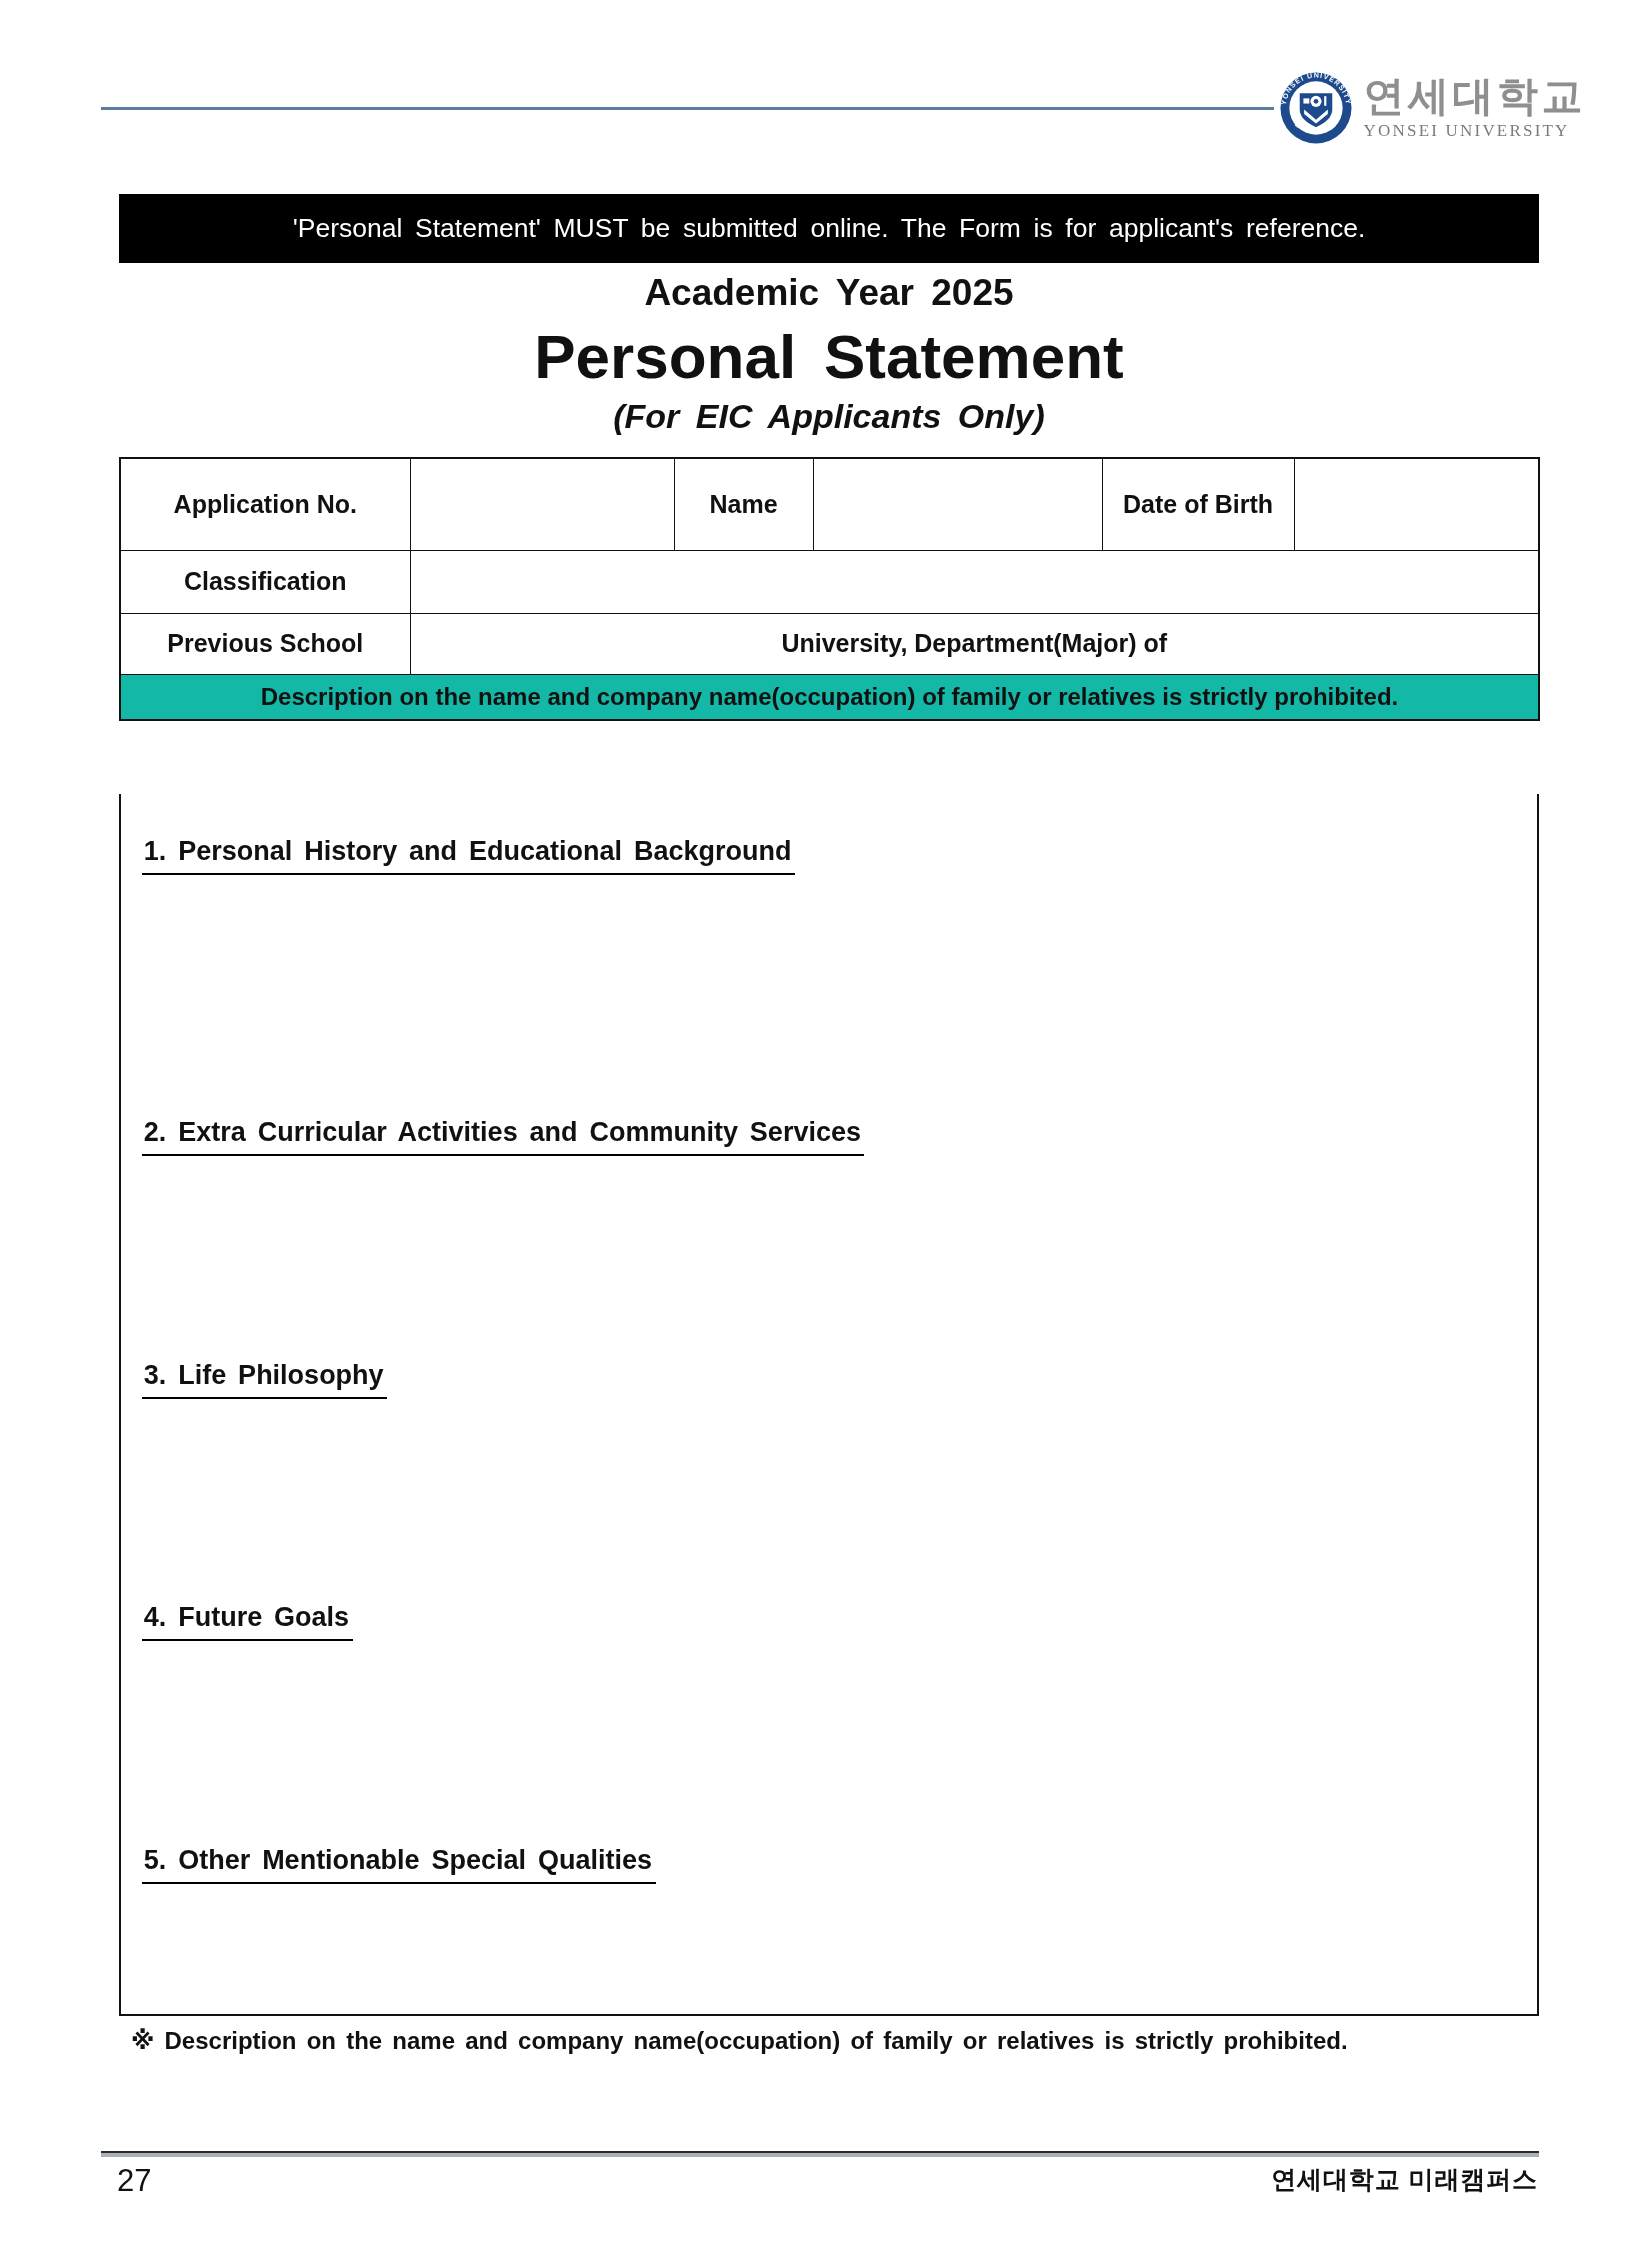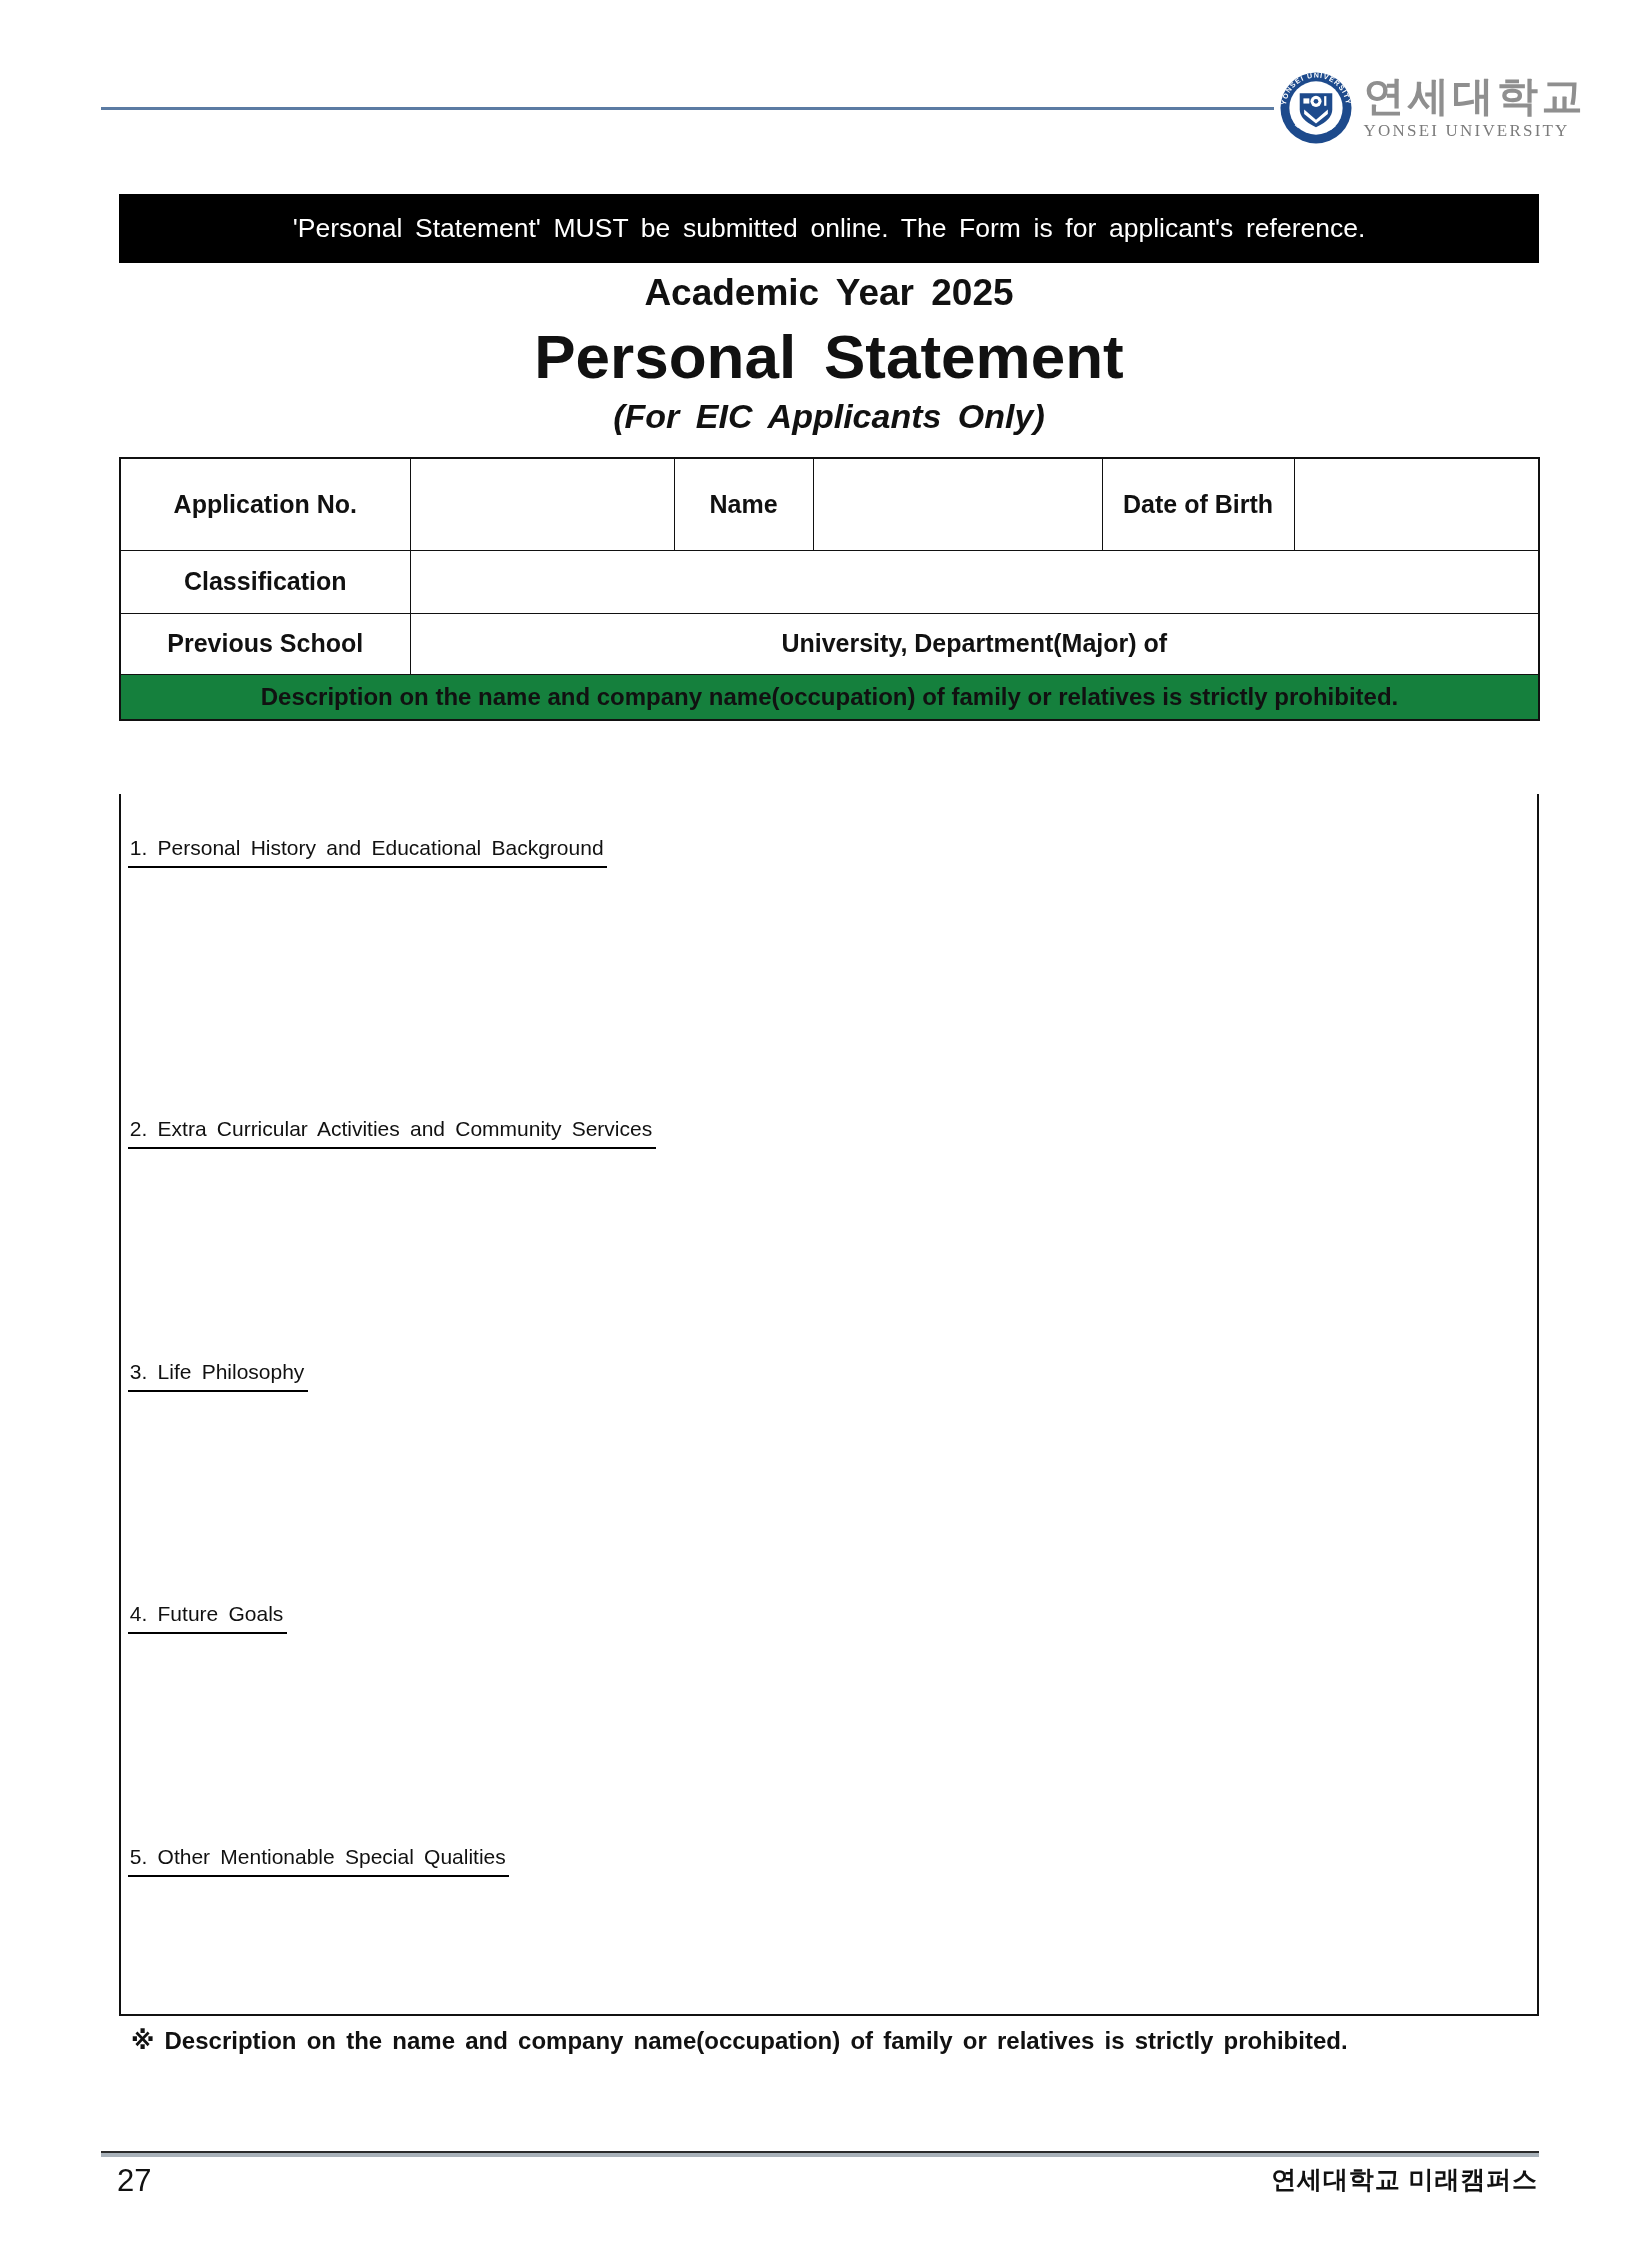--- a/index.html
+++ b/index.html
@@ -61,33 +61,33 @@
     border:1.8px solid #111;
     font-size:25px; font-weight:bold;
     text-align:center; vertical-align:middle;
     padding:0 5.3px; box-sizing:border-box;
   }
   td.blank { background:#fff; }
   tr.r1 td { height:92px; }
   tr.r2 td { height:58px; }
   tr.r3 td { height:63px; }
   tr.r4 td { height:61px; }
-  tr.rnote td { height:46px; background:#15803d; font-size:24px; }
+  tr.rnote td { height:46px; background:#14b8a6; font-size:24px; }
   td.valwide { padding-right:247px; }
   .ital { font-style:italic; }
 
   
   .main-box {
     position:absolute; left:119px; top:794px;
     width:1420px; height:1222px; box-sizing:border-box;
     border:2.6px solid #111; border-top:none;
   }
   .sec {
-    position:absolute; left:7px;
-    font-size:21px; font-weight:normal;
+    position:absolute; left:21px;
+    font-size:27px; font-weight:bold;
     display:inline-block;
     border-bottom:2.6px solid #000;
     padding:0 3.5px 6.2px 1.8px;
     word-spacing:4.4px;
   }
   .sec1 { top:42px; }
   .sec2 { top:323px; }
   .sec3 { top:566px; }
   .sec4 { top:808px; }
   .sec5 { top:1051px;text-align:right; }

